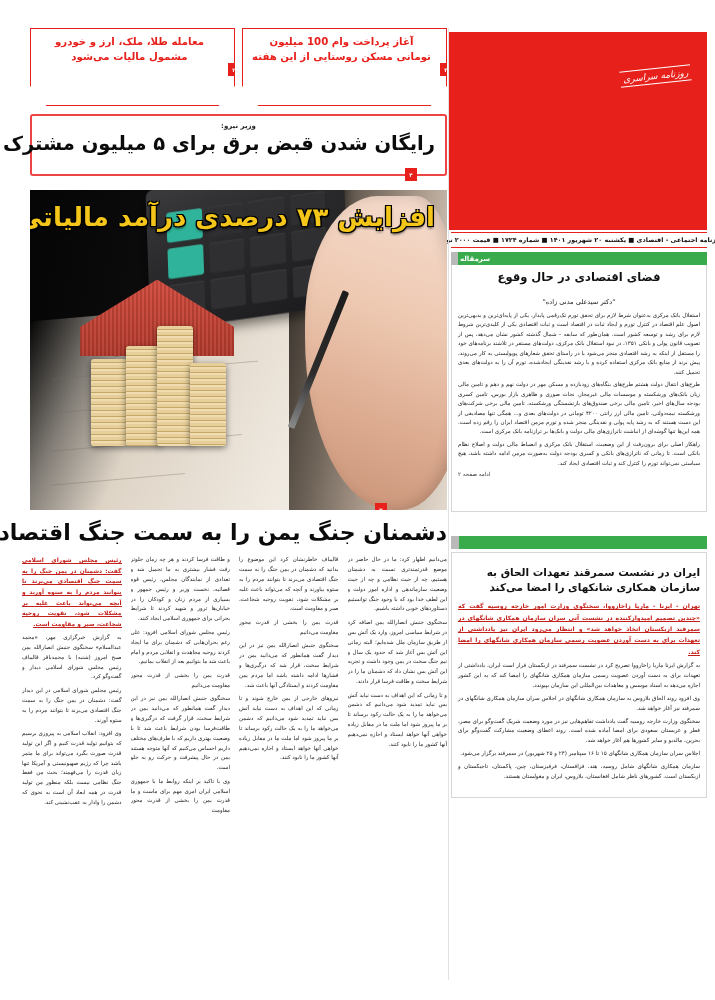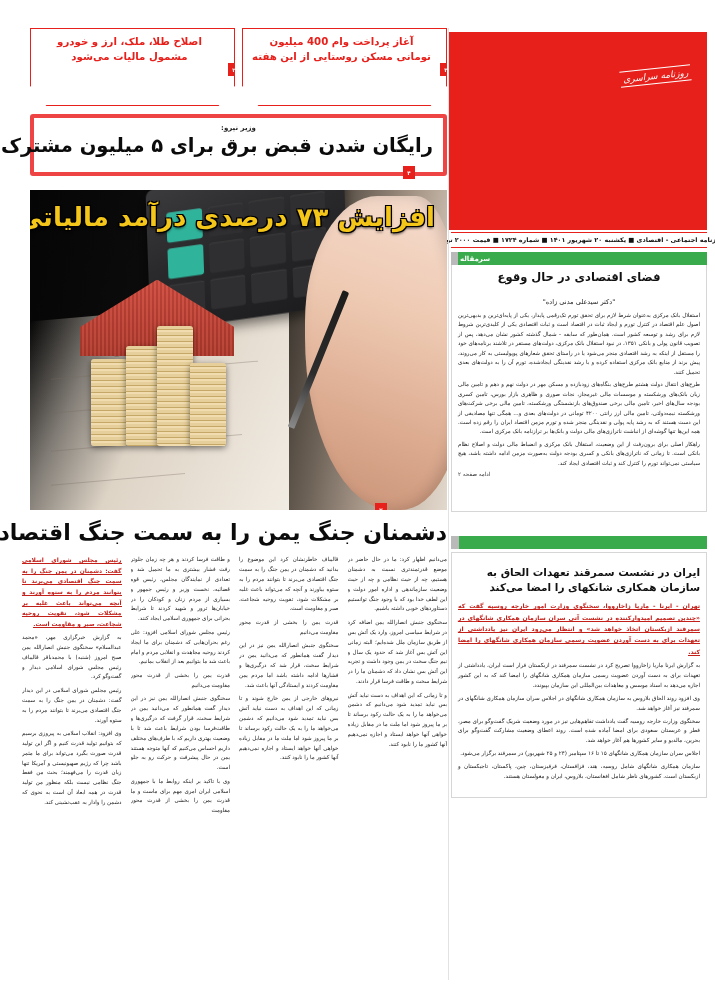--- a/index.html
+++ b/index.html
@@ -145,21 +145,21 @@
     font-weight: bold;
   }
 
   
   .lead-box {
     position: absolute;
     top: 114px;
     right: 268px;
     left: 30px;
     height: 62px;
-    border: 4px solid #ef4444;
+    border: 2px solid #ef4444;
     border-radius: 3px;
     background: #fff;
     box-sizing: border-box;
     padding: 6px 10px 0 10px;
   }
   .lead-kicker {
     font-size: 7px;
     color: #222;
     text-align: center;
     font-weight: bold;
@@ -513,25 +513,25 @@
 </style>
 </head>
 <body>
 
 <div class="page">
 
   <div class="top-area">
 
     <div class="teasers">
       <div class="teaser">
-        <div class="teaser-text">آغاز پرداخت وام 400 میلیون تومانی مسکن روستایی از این هفته</div>
+        <div class="teaser-text">آغاز پرداخت وام 100 میلیون تومانی مسکن روستایی از این هفته</div>
         <div class="teaser-badge">۳</div>
       </div>
       <div class="teaser">
-        <div class="teaser-text">اصلاح طلا، ملک، ارز و خودرو مشمول مالیات می‌شود</div>
+        <div class="teaser-text">معامله طلا، ملک، ارز و خودرو مشمول مالیات می‌شود</div>
         <div class="teaser-badge">۲</div>
       </div>
     </div>
 
     <div class="lead-box">
       <div class="lead-kicker">وزیر نیرو:</div>
       <div class="lead-title">رایگان شدن قبض برق برای ۵ میلیون مشترک خانگی در تابستان</div>
       <div class="lead-badge">۴</div>
     </div>
 

